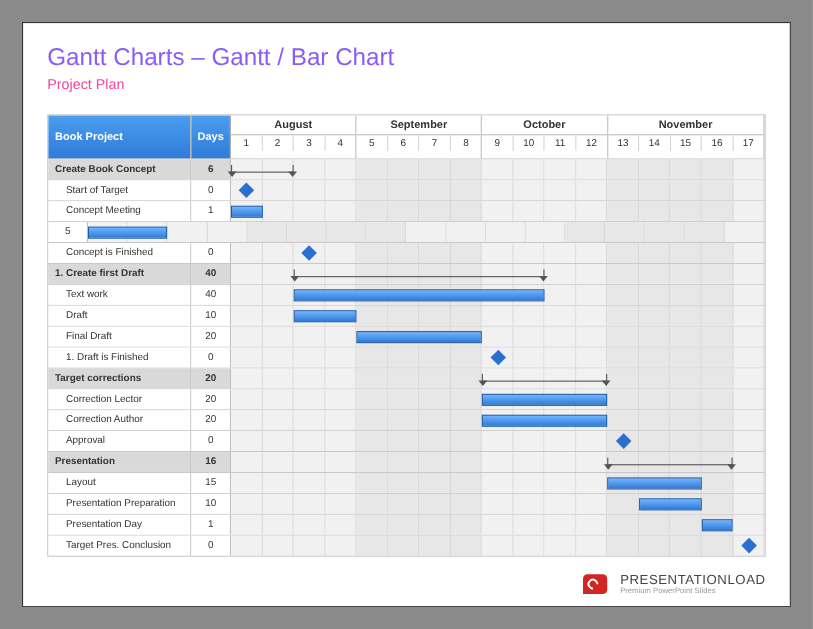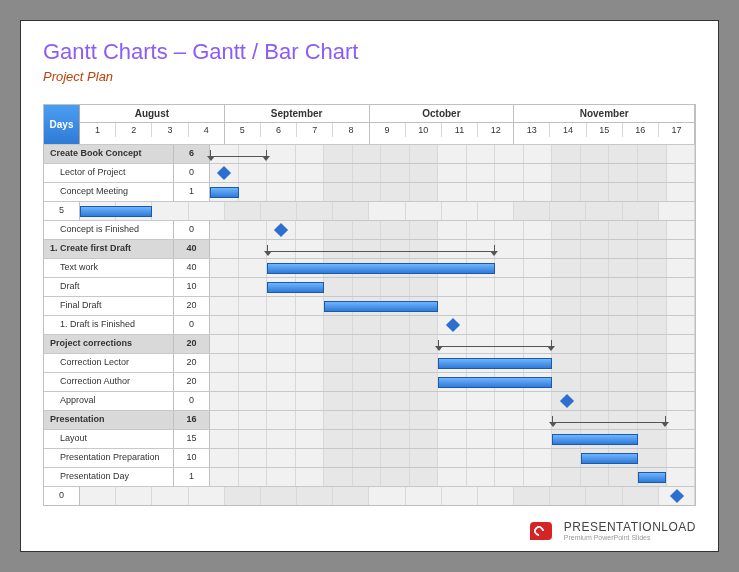--- a/index.html
+++ b/index.html
@@ -21,23 +21,22 @@
     flex-direction: column;
   }
   .title {
     font-size: 22px;
     color: #8b5cf6;
     font-weight: 400;
     margin-bottom: 4px;
   }
   .subtitle {
     font-size: 13px;
-    color: #c2410c;
+    color: #ec4899;
     margin-bottom: 20px;
-    font-style: italic;
   }
   .chart-wrap {
     border: 1px solid #bfbfbf;
     font-size: 9px;
     color: #333;
     flex: 0 0 auto;
   }
   .header-row1 {
     display: flex;
     background: #fff;
@@ -194,20 +193,21 @@
 </style>
 </head>
 <body>
 
 <div class="slide">
   <div class="title">Gantt Charts – Gantt / Bar Chart</div>
   <div class="subtitle">Project Plan</div>
 
   <div class="chart-wrap">
     <div class="header-row1">
+      <div class="task-head">Book Project</div>
       <div class="days-head">Days</div>
       <div class="months" id="months">
           <div class="month" style="flex: 4 1 0%;">
             <div class="month-inner">
               <div>August</div>
               <div class="weeks">
                 <div class="wk">1</div>
                 <div class="wk">2</div>
                 <div class="wk">3</div>
                 <div class="wk">4</div>
@@ -269,21 +269,21 @@
             <div class="gcell"></div>
             <div class="gcell alt"></div>
             <div class="gcell alt"></div>
             <div class="gcell alt"></div>
             <div class="gcell alt"></div>
             <div class="gcell"></div>
             <div class="bracket" style="left: 0%; width: 11.7647%;"></div>
           </div>
         </div>
         <div class="body-row">
-          <div class="task-cell indent">Lector of Project</div>
+          <div class="task-cell indent">Start of Target</div>
           <div class="days-cell">0</div>
           <div class="grid">
             <div class="gcell"></div>
             <div class="gcell"></div>
             <div class="gcell"></div>
             <div class="gcell"></div>
             <div class="gcell alt"></div>
             <div class="gcell alt"></div>
             <div class="gcell alt"></div>
             <div class="gcell alt"></div>
@@ -484,21 +484,21 @@
             <div class="gcell"></div>
             <div class="gcell alt"></div>
             <div class="gcell alt"></div>
             <div class="gcell alt"></div>
             <div class="gcell alt"></div>
             <div class="gcell"></div>
             <div class="milestone" style="left: 50%;"></div>
           </div>
         </div>
         <div class="body-row group">
-          <div class="task-cell">Project corrections</div>
+          <div class="task-cell">Target corrections</div>
           <div class="days-cell">20</div>
           <div class="grid">
             <div class="gcell"></div>
             <div class="gcell"></div>
             <div class="gcell"></div>
             <div class="gcell"></div>
             <div class="gcell alt"></div>
             <div class="gcell alt"></div>
             <div class="gcell alt"></div>
             <div class="gcell alt"></div>
@@ -676,20 +676,21 @@
             <div class="gcell"></div>
             <div class="gcell alt"></div>
             <div class="gcell alt"></div>
             <div class="gcell alt"></div>
             <div class="gcell alt"></div>
             <div class="gcell"></div>
             <div class="bar" style="left: 88.2353%; width: 5.88235%;"></div>
           </div>
         </div>
         <div class="body-row">
+          <div class="task-cell indent">Target Pres. Conclusion</div>
           <div class="days-cell">0</div>
           <div class="grid">
             <div class="gcell"></div>
             <div class="gcell"></div>
             <div class="gcell"></div>
             <div class="gcell"></div>
             <div class="gcell alt"></div>
             <div class="gcell alt"></div>
             <div class="gcell alt"></div>
             <div class="gcell alt"></div>

